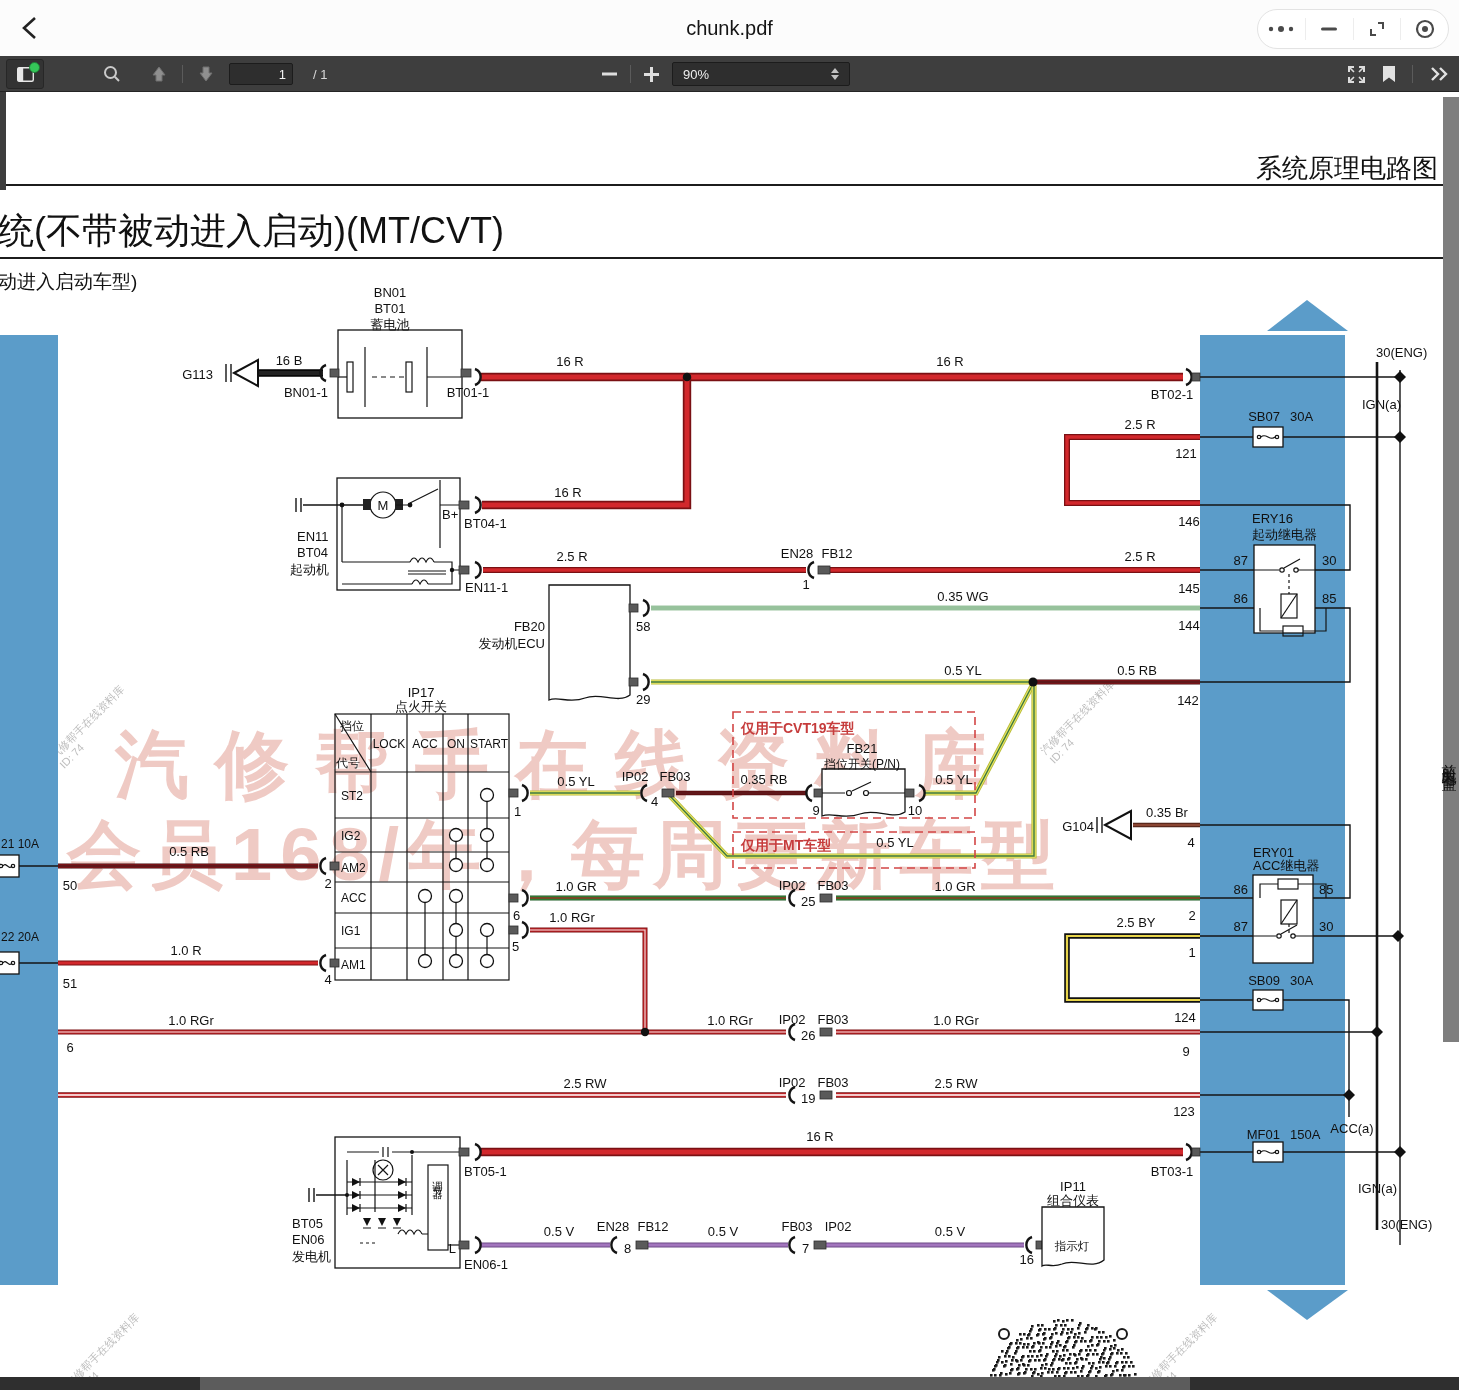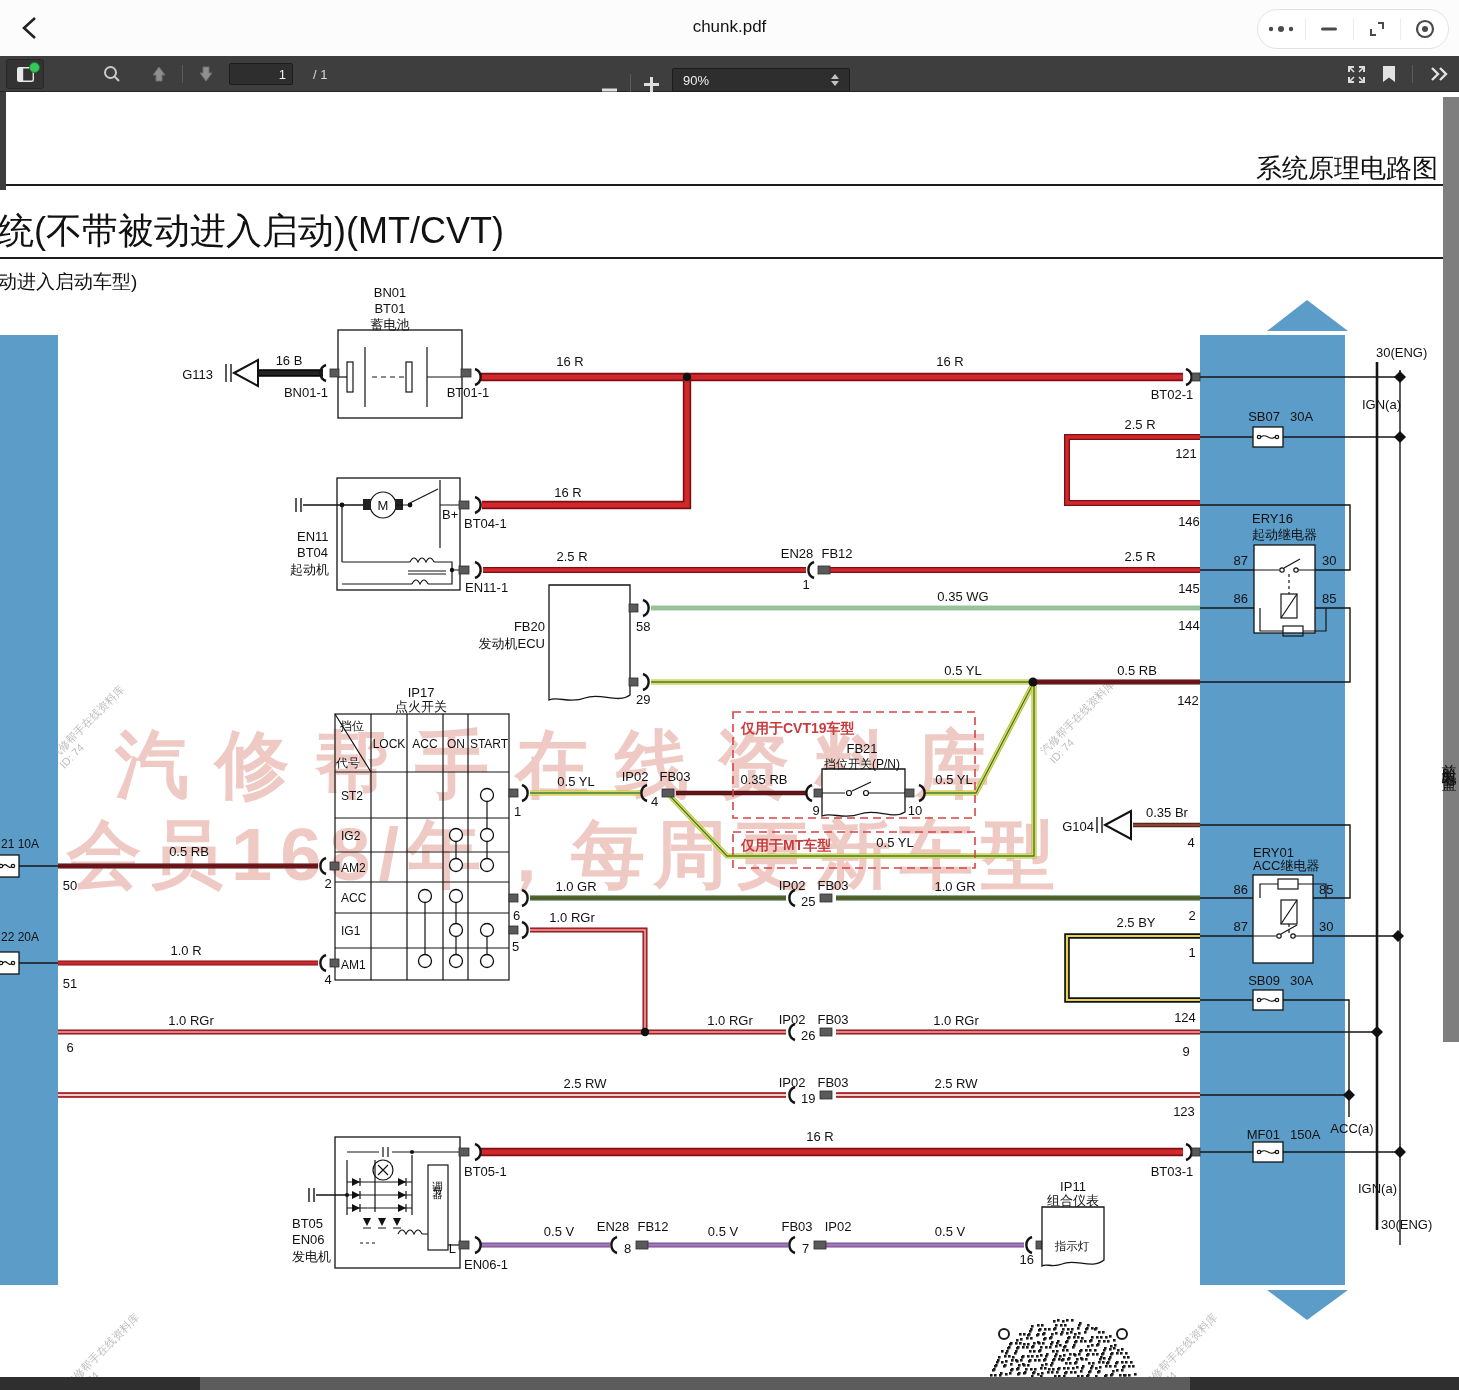--- a/index.html
+++ b/index.html
@@ -1,39 +1,39 @@
 <!DOCTYPE html>
 <html><head>
 <meta charset="utf-8">
 <style>
   html,body{margin:0;padding:0;background:#fff;width:1459px;height:1390px;overflow:hidden;
     font-family:"Liberation Sans",sans-serif;}
   
   .topbar{position:absolute;left:0;top:0;width:1459px;height:56px;background:#fcfcfc;}
   .back{position:absolute;left:16px;top:13px;width:30px;height:30px;cursor:pointer;}
   .back svg{display:block}
-  .apptitle{position:absolute;left:0;right:0;top:17px;text-align:center;font-size:17px;color:#141414;}
+  .apptitle{position:absolute;left:0;right:0;top:17px;text-align:center;font-size:20px;color:#141414;}
   .capsule{position:absolute;right:10px;top:9px;width:190px;height:38px;border:1px solid #e3e3e3;
     border-radius:20px;background:#fff;display:flex;align-items:center;}
   .capcell{flex:1;display:flex;align-items:center;justify-content:center;height:24px;}
   .capdiv{width:1px;height:22px;background:#ededed;}
   
   .pdfbar{position:absolute;left:0;top:56px;width:1459px;height:36px;background:#3e3e3e;
     border-bottom:1px solid #242424;box-sizing:border-box;}
   .pb-left{position:absolute;left:6px;top:0;height:36px;display:flex;align-items:center;gap:14px;}
   .sidebtn{width:36px;height:28px;background:#333;border:1px solid #272727;border-radius:3px;
     display:flex;align-items:center;justify-content:center;position:relative;cursor:pointer;}
   .greendot{position:absolute;right:3px;top:2px;width:9px;height:9px;border-radius:50%;
     background:#35c759;border:1px solid #1e7c36;}
   .pgbox{width:64px;height:22px;background:#2e2e2e;border:1px solid #1c1c1c;border-radius:2px;
     color:#f0f0f0;font-size:13px;text-align:right;padding:0 6px;box-sizing:border-box;
     font-family:"Liberation Sans",sans-serif;}
   .pgtotal{color:#d8d8d8;font-size:13px;margin-left:6px;}
   .tooldiv{width:1px;height:18px;background:#5b5b5b;}
-  .pb-center{position:absolute;left:602px;top:0;height:36px;display:flex;align-items:flex-end;gap:13px;}
+  .pb-center{position:absolute;left:602px;top:0;height:36px;display:flex;align-items:center;gap:13px;}
   .zoombox{width:178px;height:24px;background:#2e2e2e;border:1px solid #1c1c1c;border-radius:2px;
     display:flex;align-items:center;color:#ededed;font-size:13px;padding:0 10px;box-sizing:border-box;
     justify-content:space-between;cursor:pointer;}
   .selarrows{display:flex;flex-direction:column;gap:2px;}
   .tri-u{width:0;height:0;border-left:4px solid transparent;border-right:4px solid transparent;
     border-bottom:5px solid #c2c2c2;}
   .tri-d{width:0;height:0;border-left:4px solid transparent;border-right:4px solid transparent;
     border-top:5px solid #c2c2c2;}
   .pb-right{position:absolute;right:10px;top:0;height:36px;display:flex;align-items:center;gap:16px;}
   .icbtn{cursor:pointer;display:flex;align-items:center;justify-content:center;}

